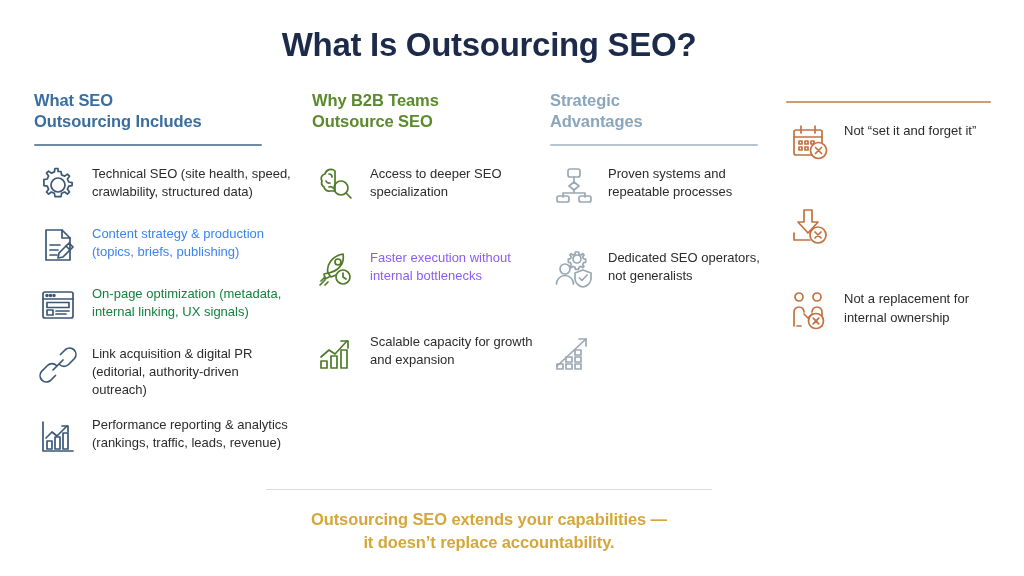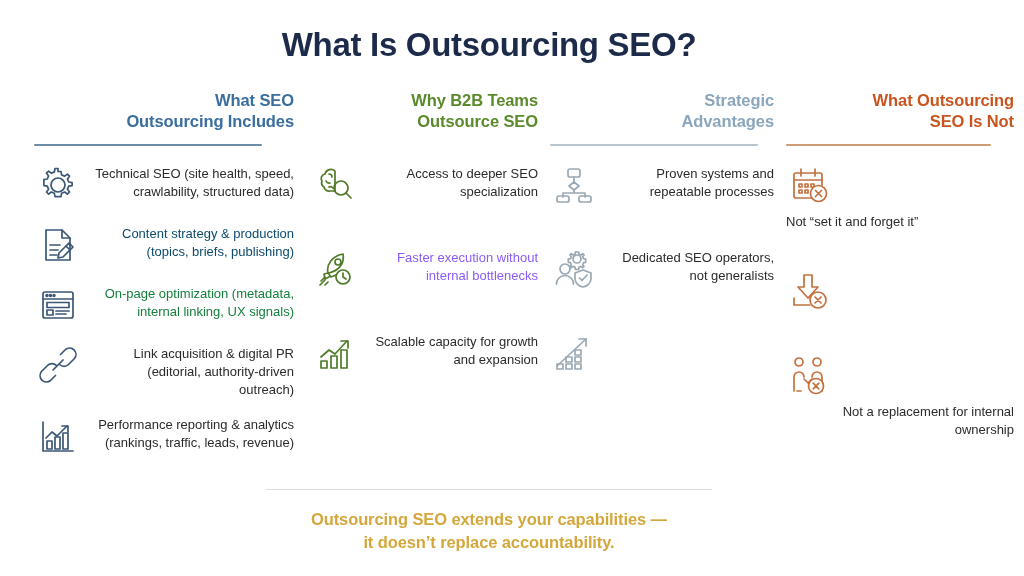--- a/index.html
+++ b/index.html
@@ -32,21 +32,21 @@
   }
 
   
   .columns {
     display: flex;
     padding: 27px 28px 0 34px;
     gap: 0;
     align-items: flex-start;
   }
 
-  .column { flex: 0 0 auto; text-align: right; }
+  .column { flex: 0 0 auto; }
   .col-1 { width: 278px; padding-right: 18px; }
   .col-2 { width: 238px; padding-right: 12px; }
   .col-3 { width: 236px; padding-right: 12px; }
   .col-4 { width: 228px; }
 
   .col-header {
     font-size: 16.5px;
     font-weight: bold;
     line-height: 1.28;
     letter-spacing: -0.1px;
@@ -65,21 +65,21 @@
   .col-4 .col-rule { width: 205px; }
 
   
   .item {
     display: flex;
     align-items: flex-start;
     margin-bottom: 12px;
   }
   .col-1 .item { margin-bottom: 12px; }
   .col-2 .item, .col-3 .item { margin-bottom: 36px; }
-  .col-4 .item { margin-bottom: 36px; flex-direction: column; }
+  .col-4 .item { margin-bottom: 36px; }
 
   .item-icon {
     flex: 0 0 auto;
     width: 48px;
     height: 48px;
     display: flex;
     align-items: center;
     justify-content: center;
     margin-right: 10px;
   }
@@ -149,21 +149,21 @@
       <div class="item">
         <span class="item-icon">
           <svg width="40" height="40" viewBox="0 0 40 40">
             <path d="M8 5 h16 l8 8 v22 h-24 z"></path>
             <path d="M24 5 v8 h8"></path>
             <path d="M12 20 h10 M12 25 h8 M12 30 h7"></path>
             <path d="M31 18 l4 4 -10 10 -5 1 1-5 z"></path>
             <path d="M28 21 l4 4"></path>
           </svg>
         </span>
-        <span class="item-text" style="color: #0c4a6e;">Content strategy &amp; production (topics, briefs, publishing)</span>
+        <span class="item-text" style="color: #3b82f6;">Content strategy &amp; production (topics, briefs, publishing)</span>
       </div>
 
       <div class="item">
         <span class="item-icon">
           <svg width="40" height="40" viewBox="0 0 40 40">
             <rect x="5" y="7" width="30" height="26" rx="2"></rect>
             <path d="M5 14 h30"></path>
             <circle cx="9" cy="10.5" r="0.9"></circle>
               <circle cx="12.5" cy="10.5" r="0.9"></circle>
               <circle cx="16" cy="10.5" r="0.9"></circle>
@@ -289,22 +289,20 @@
             <rect x="21" y="31" width="6" height="5"></rect>
             <rect x="12" y="24" width="6" height="5"></rect>
             <rect x="21" y="24" width="6" height="5"></rect>
             <rect x="21" y="17" width="6" height="5"></rect>
           </svg>
         </span>
       </div>
     </div>
 
     <div class="column col-4">
-      <div class="col-header" style="color: rgb(200, 85, 31);">What Outsourcing
-SEO Is Not</div>
       <div class="col-rule" style="background: rgb(207, 155, 114);"></div>
 
       <div class="item">
         <span class="item-icon">
           <svg width="40" height="40" viewBox="0 0 40 40">
             <rect x="4" y="8" width="28" height="25" rx="2"></rect>
             <path d="M4 15 h28"></path>
             <path d="M11 4 v7 M25 4 v7"></path>
             <rect x="9" y="19" width="3" height="3"></rect>
               <rect x="15" y="19" width="3" height="3"></rect>

